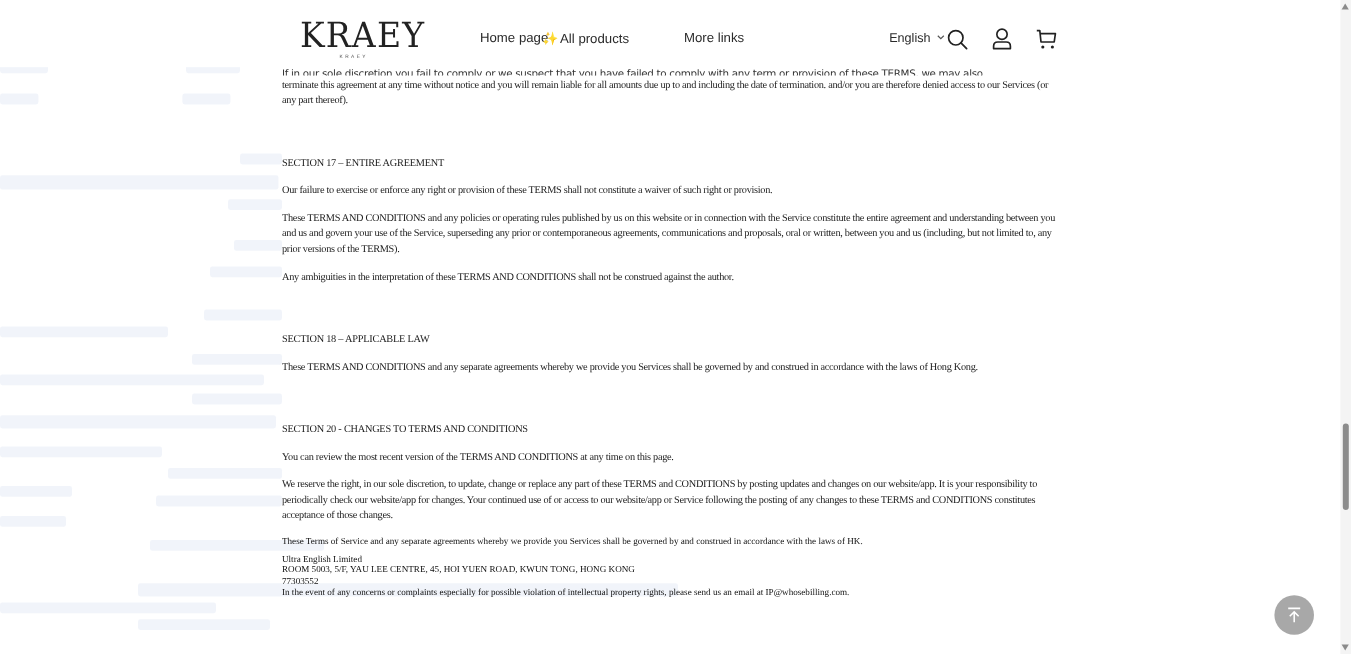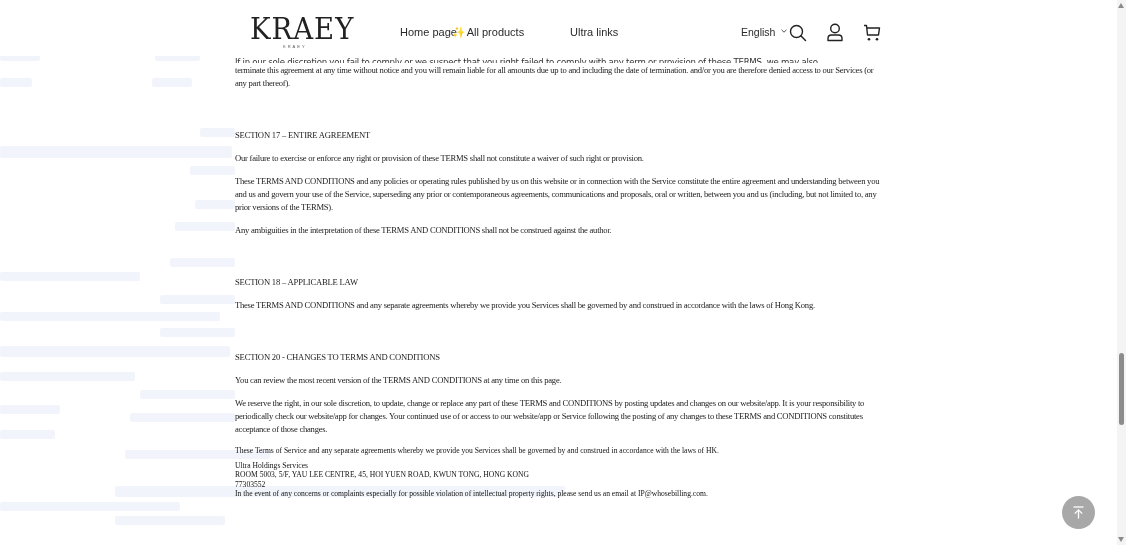--- a/index.html
+++ b/index.html
@@ -77,21 +77,21 @@
   </div>
 
   <nav class="nav">
     <a class="nav-item" style="left:400px;">
       <span>Home page</span>
     </a>
     <a class="nav-item" style="left:452px;">
       <span class="spark">✨</span><span>All products</span>
     </a>
     <a class="nav-item" style="left:570px;">
-      <span>Ultra links</span>
+      <span>More links</span>
     </a>
   </nav>
 
   <div>
     <span class="lang">English</span>
     <svg class="lang-chevron" viewBox="0 0 8 8">
       <polyline points="1.5,2.8 4,5.2 6.5,2.8" fill="none" stroke="#555" stroke-width="1"></polyline>
     </svg>
   </div>
 
@@ -112,35 +112,35 @@
   <div class="icon-btn" style="left:863px;top:24px;">
     <svg width="18" height="18" viewBox="0 0 18 18">
       <polyline points="1,1.5 3.5,1.5 4.5,11 15.5,11 16.5,4 4,4" fill="none" stroke="#222" stroke-width="1.4" stroke-linejoin="round"></polyline>
       <circle cx="6" cy="15.2" r="1.3" fill="#222"></circle>
       <circle cx="14" cy="15.2" r="1.3" fill="#222"></circle>
     </svg>
   </div>
 </header>
 
 <main class="content">
-  <div class="cut">If in our sole discretion you fail to comply or we suspect that you right failed to comply with any term or provision of these TERMS, we may also</div>
+  <div class="cut">If in our sole discretion you fail to comply or we suspect that you have failed to comply with any term or provision of these TERMS, we may also</div>
   <p style="margin-top:7px;">terminate this agreement at any time without notice and you will remain liable for all amounts due up to and including the date of termination. and/or you are therefore denied access to our Services (or any part thereof).</p>
   <p class="section-title">SECTION 17 – ENTIRE AGREEMENT</p>
   <p>Our failure to exercise or enforce any right or provision of these TERMS shall not constitute a waiver of such right or provision.</p>
   <p>These TERMS AND CONDITIONS and any policies or operating rules published by us on this website or in connection with the Service constitute the entire agreement and understanding between you and us and govern your use of the Service, superseding any prior or contemporaneous agreements, communications and proposals, oral or written, between you and us (including, but not limited to, any prior versions of the TERMS).</p>
   <p>Any ambiguities in the interpretation of these TERMS AND CONDITIONS shall not be construed against the author.</p>
   <p class="section-title">SECTION 18 – APPLICABLE LAW</p>
   <p>These TERMS AND CONDITIONS and any separate agreements whereby we provide you Services shall be governed by and construed in accordance with the laws of Hong Kong.</p>
   <p class="section-title">SECTION 20 - CHANGES TO TERMS AND CONDITIONS</p>
   <p>You can review the most recent version of the TERMS AND CONDITIONS at any time on this page.</p>
   <p>We reserve the right, in our sole discretion, to update, change or replace any part of these TERMS and CONDITIONS by posting updates and changes on our website/app. It is your responsibility to periodically check our website/app for changes. Your continued use of or access to our website/app or Service following the posting of any changes to these TERMS and CONDITIONS constitutes acceptance of those changes.</p>
 
   <div class="serif-block">
     <p>These Terms of Service and any separate agreements whereby we provide you Services shall be governed by and construed in accordance with the laws of HK.</p>
-    <div>Ultra Holdings Services</div>
+    <div>Ultra English Limited</div>
     <div>ROOM 5003, 5/F, YAU LEE CENTRE, 45, HOI YUEN ROAD, KWUN TONG, HONG KONG</div>
     <div>77303552</div>
     <div>In the event of any concerns or complaints especially for possible violation of intellectual property rights, please send us an email at IP@whosebilling.com.</div>
   </div>
 </main>
 
 <div class="scrollbar">
   <div class="scroll-arrow-up"></div>
   <div class="scroll-thumb"></div>
   <div class="scroll-arrow-down"></div>

